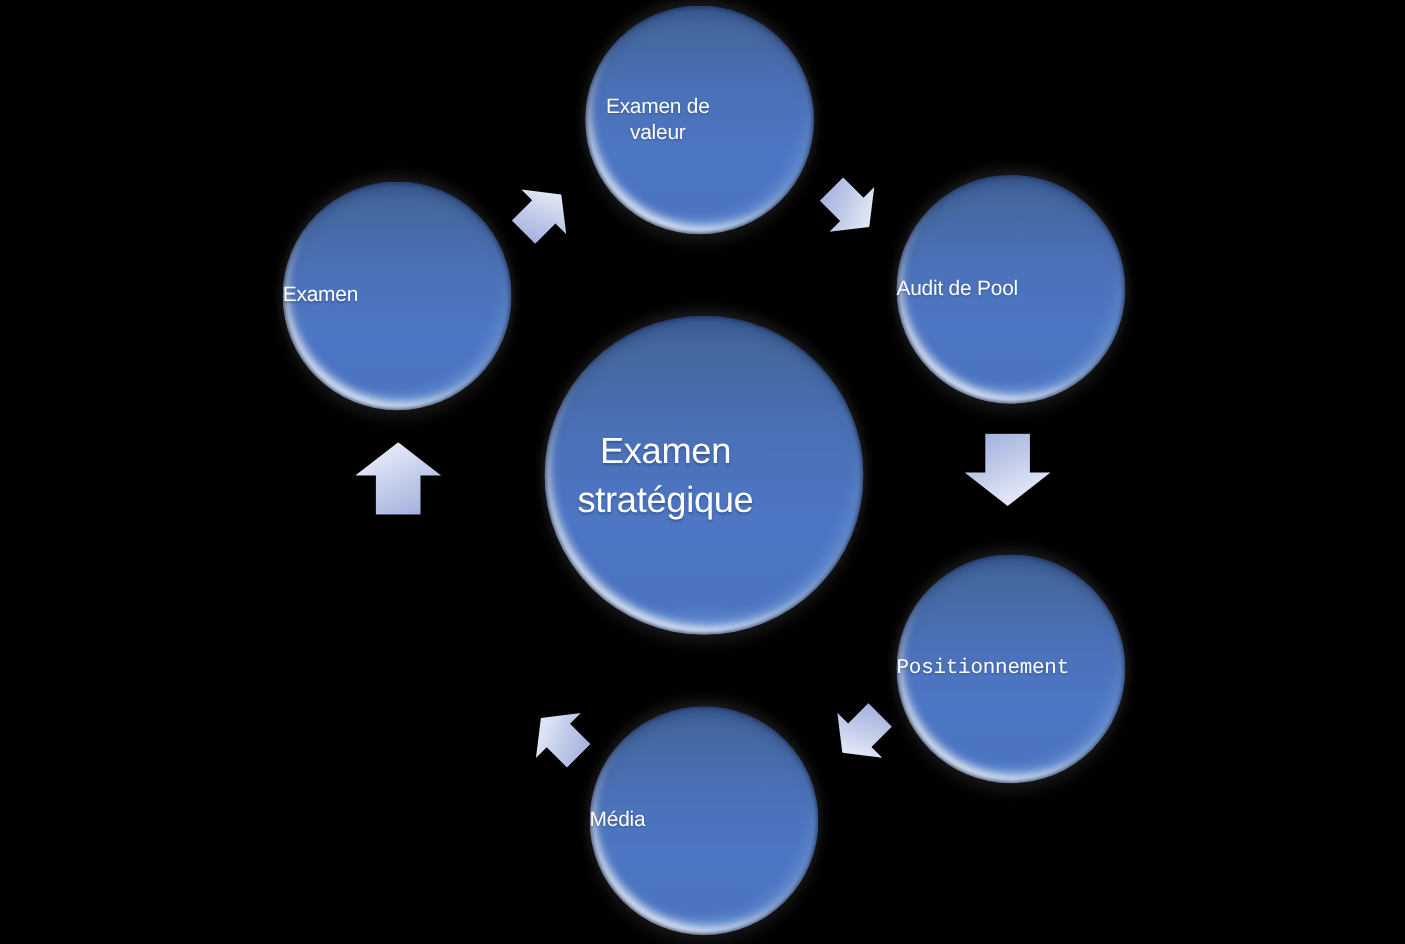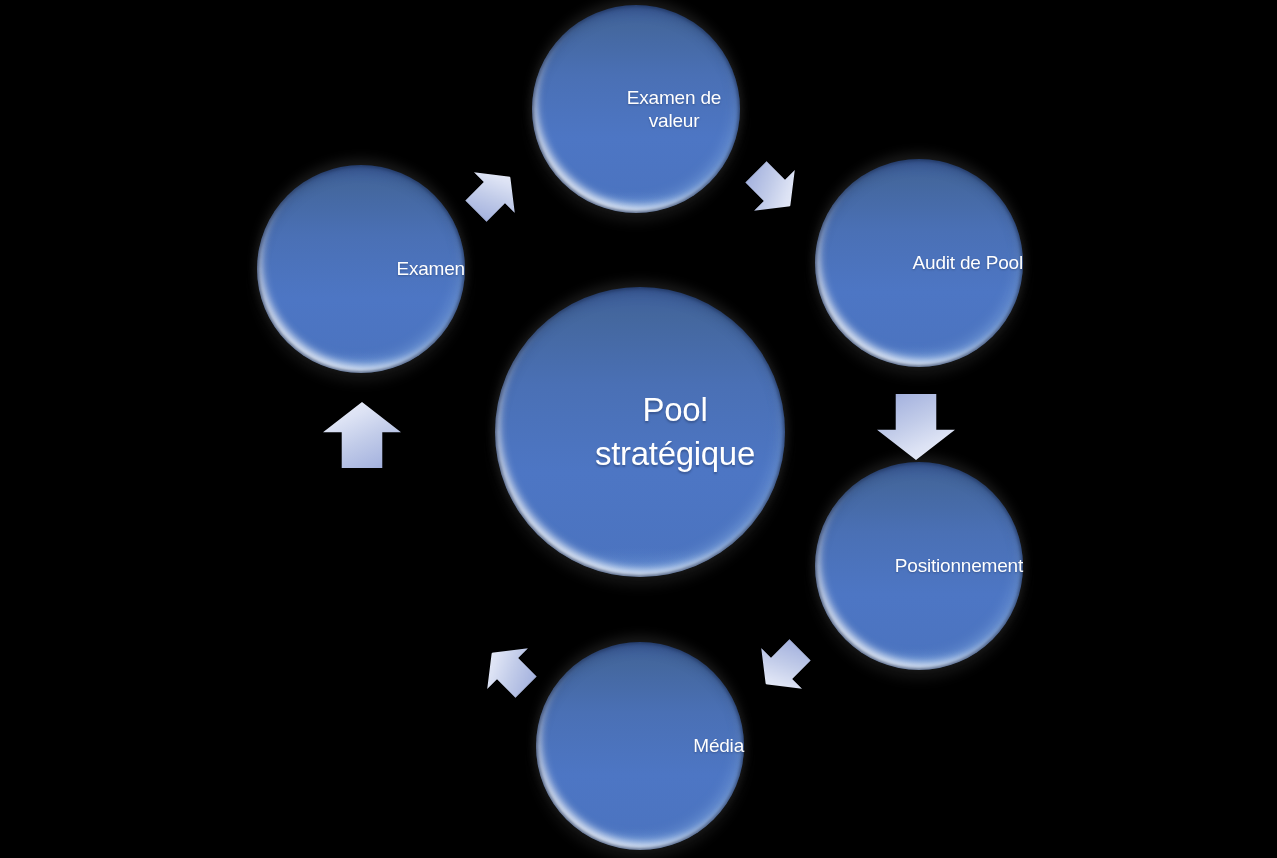--- a/index.html
+++ b/index.html
@@ -8,21 +8,21 @@
     background: #000000;
     overflow: hidden;
     font-family: "Liberation Sans", sans-serif;
   }
   .stage { position: relative; width: 1277px; height: 858px; }
 
   
   .circle {
     position: absolute;
     border-radius: 50%;
-    display: flex; align-items: center; justify-content: flex-end;
+    display: flex; align-items: center; justify-content: flex-start;
     text-align: center;
     color: #ffffff;
     background:
       radial-gradient(140% 55% at 50% 115%, rgba(150,195,250,0.50) 0%, rgba(150,195,250,0.0) 46%),
       linear-gradient(180deg, #3d5e9c 0%, #44679e 10%, #4a70b5 34%, #4d76c4 64%, #4b73bf 100%);
     box-shadow:
       0 -6px 12px rgba(120,120,120,0.22),
       0 8px 14px rgba(110,110,110,0.20),
       inset 0 0 3px 2px rgba(28,48,90,0.60),
       inset 0 5px 12px rgba(25,42,82,0.35),
@@ -41,21 +41,21 @@
   .center-node .lbl {
     font-size: 33px;
     line-height: 1.32;
     max-width: 220px;
     letter-spacing: -0.3px;
     text-shadow: 0 2px 2px rgba(20,35,70,0.35);
   }
 
   .pos-top          { left: 532px; top: 5px;   }
   .pos-top-right    { left: 815px; top: 159px; }
-  .pos-bottom-right { left: 815px; top: 462px; }
+  .pos-bottom-right { left: 815px; top: 504px; font-family: Liberation Mono, monospace; }
   .pos-bottom       { left: 536px; top: 642px; }
   .pos-bottom-left  { left: 260px; top: 487px; }
   .pos-top-left     { left: 257px; top: 165px; }
 
   
   .arrow {
     position: absolute;
     width: 78px; height: 66px;
     background: linear-gradient(155deg, #eef1fa 0%, #dce2f4 28%, #c2cce9 55%, #a9b6e0 85%, #97a5d6 100%);
     clip-path: polygon(50% 0%, 100% 46%, 76% 46%, 76% 100%, 24% 100%, 24% 46%, 0% 46%);
@@ -67,21 +67,21 @@
   .arr-sw { left: 783px; top: 667px; transform: translate(-50%,-50%) rotate(225deg) scale(0.74); }
   .arr-nw { left: 509px; top: 670px; transform: translate(-50%,-50%) rotate(315deg) scale(0.74); }
   .arr-n  { left: 362px; top: 435px; transform: translate(-50%,-50%) rotate(0deg); }
 </style>
 </head>
 <body>
 
 <div class="stage">
 
   <div class="circle center-node">
-    <span class="lbl">Pool stratégique</span>
+    <span class="lbl">Examen stratégique</span>
   </div>
 
   <div class="circle node pos-top">
     <span class="lbl">Examen de valeur</span>
   </div>
 
   <div class="circle node pos-top-right">
     <span class="lbl">Audit de Pool</span>
   </div>
 

